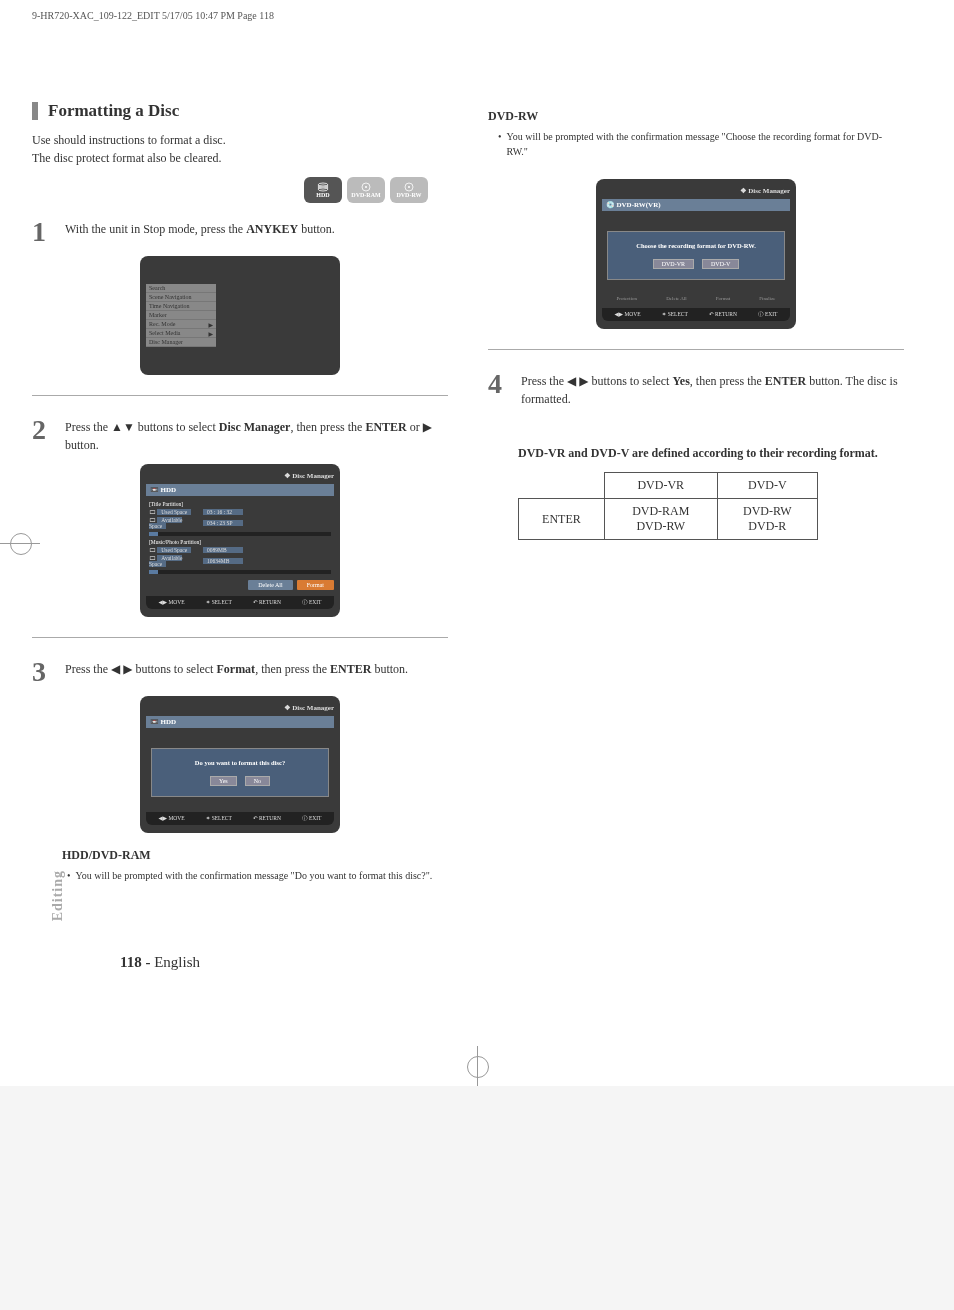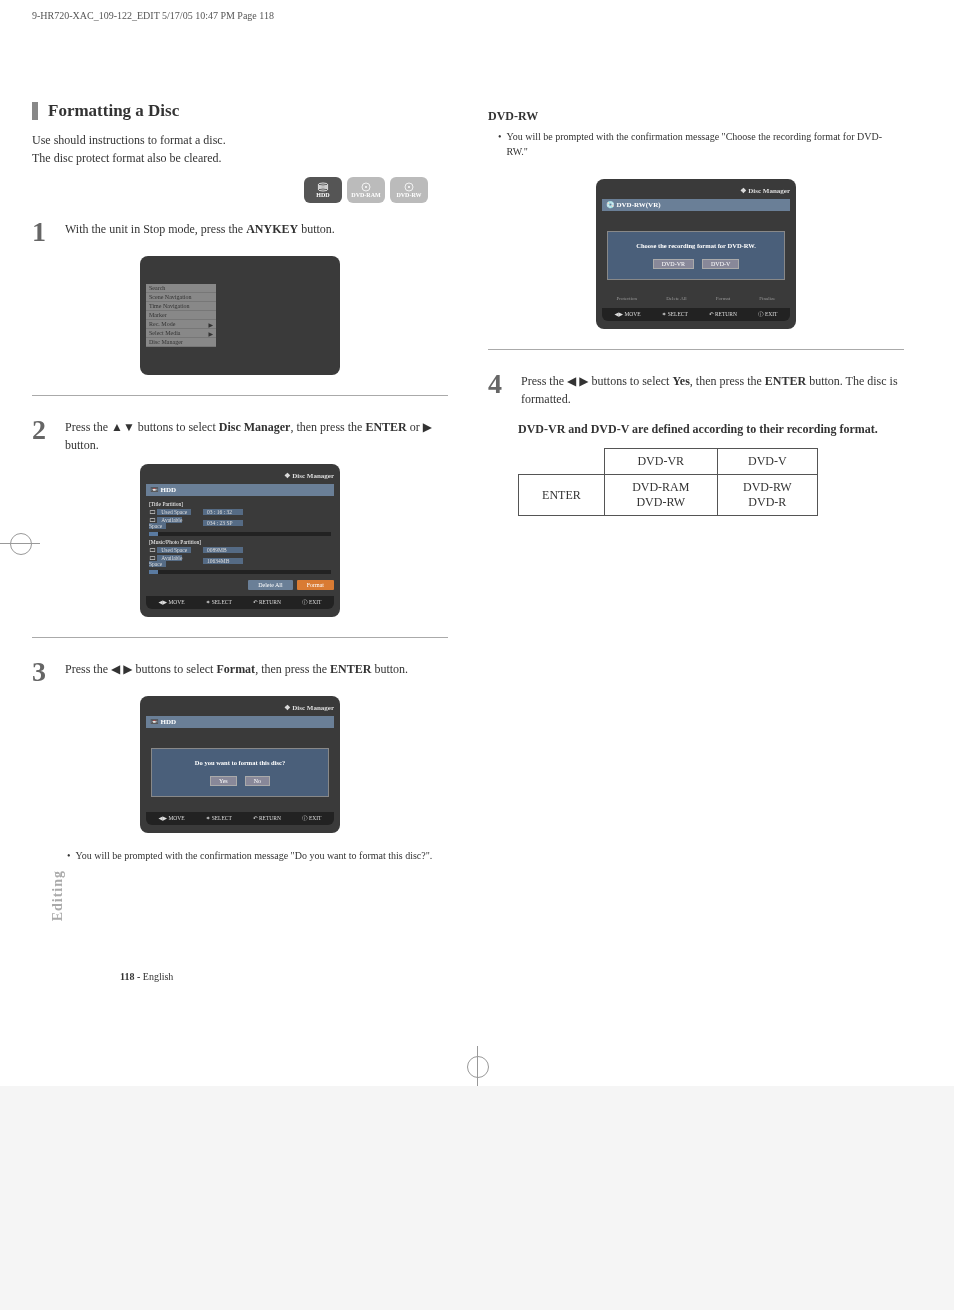--- a/index.html
+++ b/index.html
@@ -113,41 +113,41 @@
     text-align: center;
   }
   .screen-dialog .q { font-size: 6.5px; font-weight: bold; margin-bottom: 10px; color: #fff;}
   .screen-dialog .btns { display: flex; justify-content: center; gap: 8px;}
   .screen-dialog .btns span { background: #889; border: 1px solid #aaa; padding: 1px 8px; font-size: 6px; color: #fff;}
   .subhead { font-size: 12px; font-weight: bold; margin: 8px 0 5px 30px; }
   .bullet-list { margin-left: 35px; font-size: 10px; line-height: 1.5;}
   .bullet-list .bi { display: flex; gap: 5px; margin-bottom: 3px;}
   .bullet-list .bi::before { content: "•"; }
   hr.sep { border: none; border-top: 1px solid #aaa; margin: 20px 0;}
-  .note-text { font-size: 12px; font-weight: bold; margin: 12px 0 10px 30px; line-height: 1.5;}
+  .note-text { font-size: 12px; font-weight: bold; margin: 36px 0 10px 30px; line-height: 1.5;}
   table.defs {
     border-collapse: collapse;
     margin-left: 30px;
     width: 300px;
     font-size: 12px;
   }
   table.defs td { border: 1px solid #555; padding: 5px 10px; text-align: center;}
   .side-tab {
     position: absolute;
     left: 50px; top: 870px;
     writing-mode: vertical-rl;
     transform: rotate(180deg);
     font-size: 14px; font-weight: bold;
     color: #aaa;
     letter-spacing: 1px;
   }
   .page-footer {
     position: absolute;
-    bottom: 104px; left: 120px;
-    font-size: 10px;
+    bottom: 115px; left: 120px;
+    font-size: 15px;
   }
   .page-footer b { font-weight: bold; }
   .crop-mark {
     position: absolute; width: 40px; height: 40px;
   }
   .crop-left { left: 0; top: 50%; transform: translateY(-50%);}
   .crop-bottom { left: 50%; bottom: 0; transform: translateX(-50%);}
   .crop-mark::before, .crop-mark::after { content: ""; position: absolute; background: #999;}
   .crop-left::before { width: 100%; height: 1px; top: 50%;}
   .crop-left::after { width: 20px; height: 20px; border: 1px solid #999; border-radius: 50%; left: 10px; top: 10px; background: transparent;}
@@ -282,20 +282,21 @@
           </div>
         </div>
         <div class="screen-footer">
           <span>◀▶ <span>MOVE</span></span>
           <span>✦ <span>SELECT</span></span>
           <span>↶ <span>RETURN</span></span>
           <span>ⓘ <span>EXIT</span></span>
         </div>
       </div>
 
+      <div class="subhead">HDD/DVD-RAM</div>
       <div class="bullet-list">
         <div class="bi">
             <span>You will be prompted with the confirmation message "Do you want to format this disc?".</span>
           </div>
       </div>
     </div>
 
     <div class="col">
       <div class="subhead" style="margin-left:0">DVD-RW</div>
       <div class="bullet-list" style="margin-left:10px">

